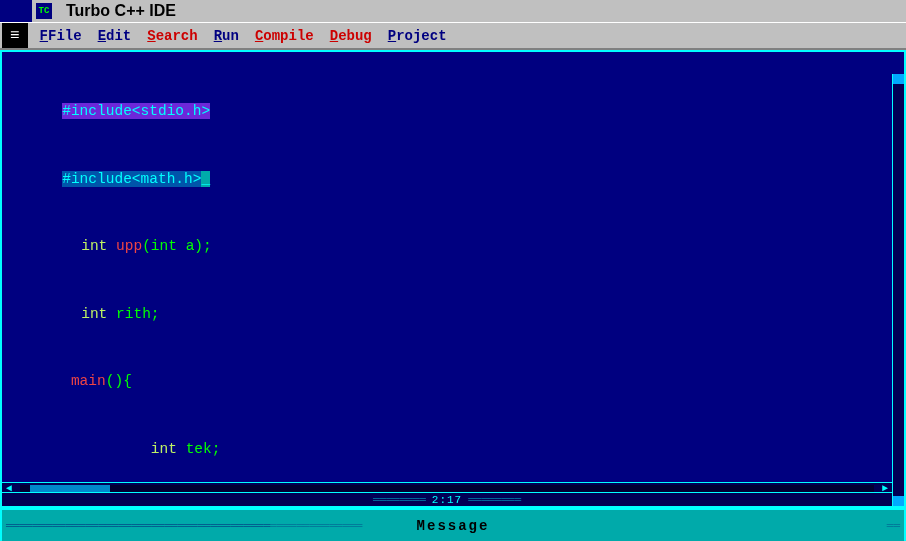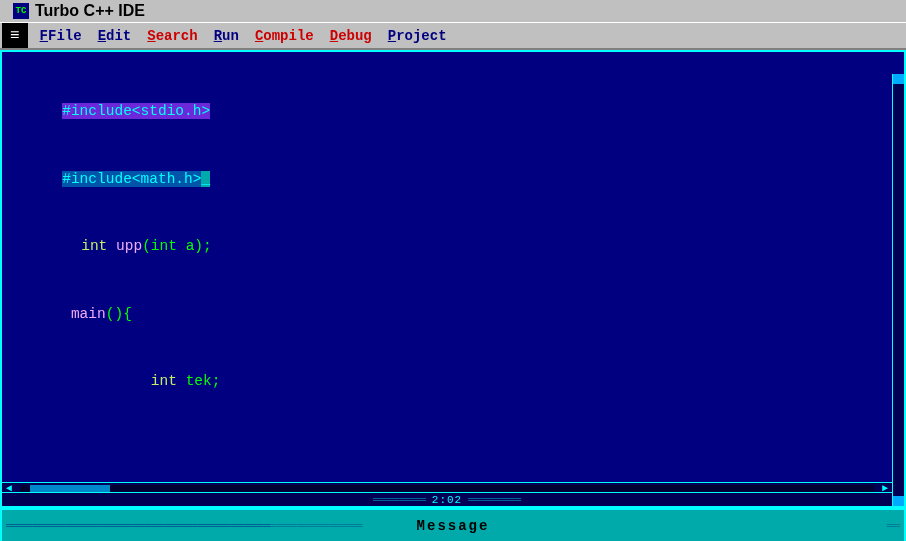--- a/index.html
+++ b/index.html
@@ -10,22 +10,23 @@
       font-family: 'Courier New', Courier, monospace;
       overflow: hidden;
     }
 
     
     #title-bar {
       background: #c0c0c0;
       height: 22px;
       display: flex;
       align-items: center;
-      padding: 0 13px;
-      gap: 6px;
+      padding: 0 4px;
+      gap: 14px;
+      margin-left: 32px;
     }
     #title-bar-icon {
       width: 16px;
       height: 16px;
       background: #000080;
       display: flex;
       align-items: center;
       justify-content: center;
       color: #fff;
       font-size: 10px;
@@ -133,21 +134,21 @@
       bottom: 30px;
       padding: 4px 8px;
       overflow: hidden;
       font-size: 14.5px;
       line-height: 1.55;
       font-family: 'Courier New', Courier, monospace;
     }
 
     
     .kw { color: #bef264; font-weight: normal; margin-left: 19px; }
-    .fn { color: #f0abfc; }
+    .fn { color: #ef4444; }
     .plain { color: #00ff00; }
 
     .code-line {
       display: block;
       white-space: pre;
     }
 
     
     #scrollbar-h {
       position: absolute;
@@ -281,20 +282,23 @@
     </span>
 
     <span class="code-line">
       <span style="background:#0055aa;color:#00ffff;">#include&lt;math.h&gt;<span style="background:#00aaaa;color:#00ffff;">_</span></span>
     </span>
 
     <span class="code-line">
       <span class="kw">int</span><span class="plain"> </span><span class="fn">upp</span><span class="plain">(int a);</span>
     </span>
 
+    <span class="code-line">
+      <span class="kw">int</span><span class="plain"> rith;</span>
+    </span>
 
     <span class="code-line">
       <span class="plain"> </span><span class="fn">main</span><span class="plain">(){</span>
     </span>
 
     <span class="code-line">
       <span class="plain">        </span><span class="kw">int</span><span class="plain"> tek;</span>
     </span>
 
   </div>
@@ -302,21 +306,21 @@
   <div id="scrollbar-h">
     <span id="scrollbar-h-arrow-left">◄</span>
     <div id="scrollbar-h-track">
       <div id="scrollbar-h-thumb"></div>
     </div>
     <span id="scrollbar-h-arrow-right">►</span>
   </div>
 
   <div id="status-bar">
     <span style="color:#00ffff;opacity:0.5;font-size:11px;">════════</span>
-    <span id="status-bar-line-col" style="padding:0 6px;">2:02</span>
+    <span id="status-bar-line-col" style="padding:0 6px;">2:17</span>
     <span style="color:#00ffff;opacity:0.5;font-size:11px;">════════</span>
   </div>
 
   <div id="scrollbar-v">
     <div style="width:100%;height:10px;background:#00aaff;cursor:pointer;"></div>
     <div style="flex:1;"></div>
     <div style="width:100%;height:10px;background:#00aaff;cursor:pointer;position:absolute;bottom:0;"></div>
   </div>
 </div>
 

